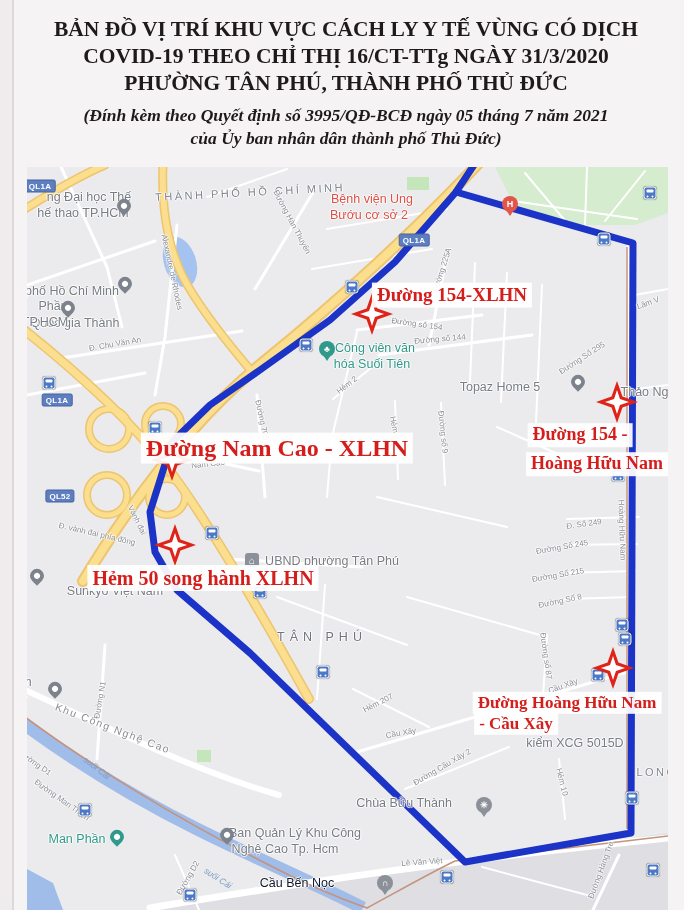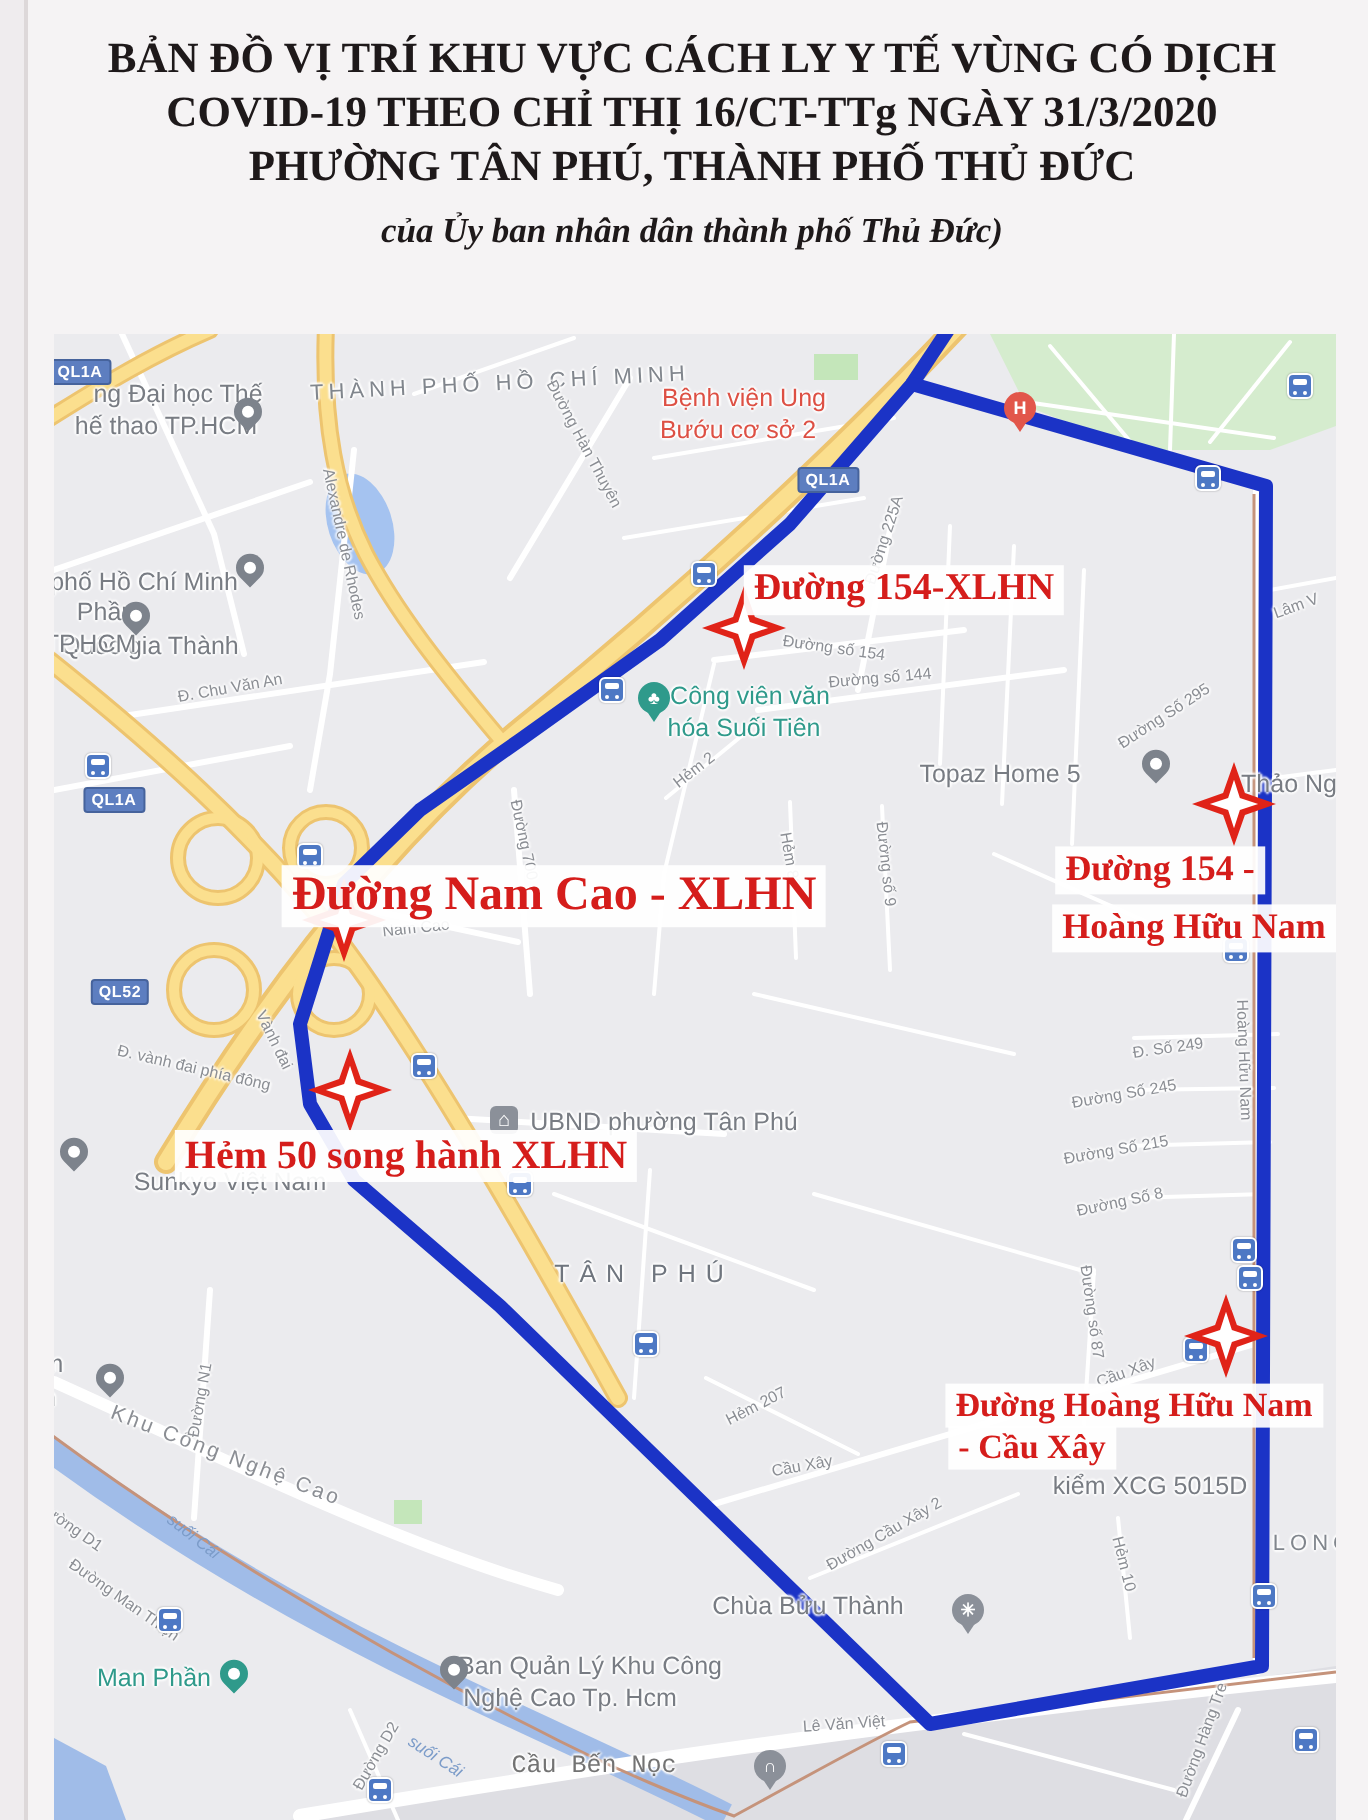--- a/index.html
+++ b/index.html
@@ -14,21 +14,21 @@
   .hdr .s{font-family:"Liberation Serif",serif;font-style:italic;font-weight:bold;font-size:17.5px;line-height:23px;margin-top:0;white-space:nowrap;}
   .hdr .gap{height:7px;}
   
   .map{position:absolute;left:27px;top:167px;width:641px;height:743px;background:#ebebee;overflow:hidden;}
   .map svg{position:absolute;left:0;top:0;}
   .lyr{position:absolute;left:0;top:0;width:100%;height:100%;}
   .ml{position:absolute;transform:translate(-50%,-50%);white-space:nowrap;
       text-shadow:1px 0 1px #fff,-1px 0 1px #fff,0 1px 1px #fff,0 -1px 1px #fff;}
   .poi{font-size:12.5px;color:#787c83;}
   .poi-teal{color:#2f9a8b;}
-  .poi-blue{color:#737373;font-family:Liberation Mono, monospace;}
+  .poi-blue{color:#0f172a;}
   .poi-red{color:#dd5044;}
   .area{font-size:11px;color:#81868d;letter-spacing:2.5px;}
   .area-lg{font-size:12.5px;letter-spacing:5px;color:#6f757e;}
   .street{font-size:8px;color:#8b8e94;}
   .street-lg{font-size:10.5px;color:#8b8e94;letter-spacing:1.5px;}
   .water{font-size:8.5px;font-style:italic;color:#7c9cc9;text-shadow:none;}
   .qlabel{position:absolute;transform:translate(-50%,-50%);white-space:nowrap;z-index:7;
       font-family:"Liberation Serif",serif;font-weight:bold;color:#d51d1b;
       background:rgba(255,255,255,.93);padding:1px 5px;line-height:1.2;}
   .star-marker{position:absolute;transform:translate(-50%,-50%);z-index:6;width:42px;height:42px;}
@@ -53,20 +53,21 @@
 </head>
 <body>
 
 <div class="page-edge"></div>
 
 <div class="hdr">
   <div class="t">BẢN ĐỒ VỊ TRÍ KHU VỰC CÁCH LY Y TẾ VÙNG CÓ DỊCH</div>
   <div class="t">COVID-19 THEO CHỈ THỊ 16/CT-TTg NGÀY 31/3/2020</div>
   <div class="t">PHƯỜNG TÂN PHÚ, THÀNH PHỐ THỦ ĐỨC</div>
   <div class="gap"></div>
+  <div class="s">(Đính kèm theo Quyết định số 3995/QĐ-BCĐ ngày 05 tháng 7 năm 2021</div>
   <div class="s">của Ủy ban nhân dân thành phố Thủ Đức)</div>
 </div>
 
 <div class="map">
   <svg width="641" height="743" viewBox="0 0 641 743">
     <rect width="641" height="743" fill="#ebebee"></rect>
 
     <path d="M118,743 L641,666 L641,743 Z" fill="#dedee3"></path>
 
     <path d="M468,0 L641,0 L641,46 L608,58 L542,58 L486,36 Z" fill="#d5ecce"></path>

